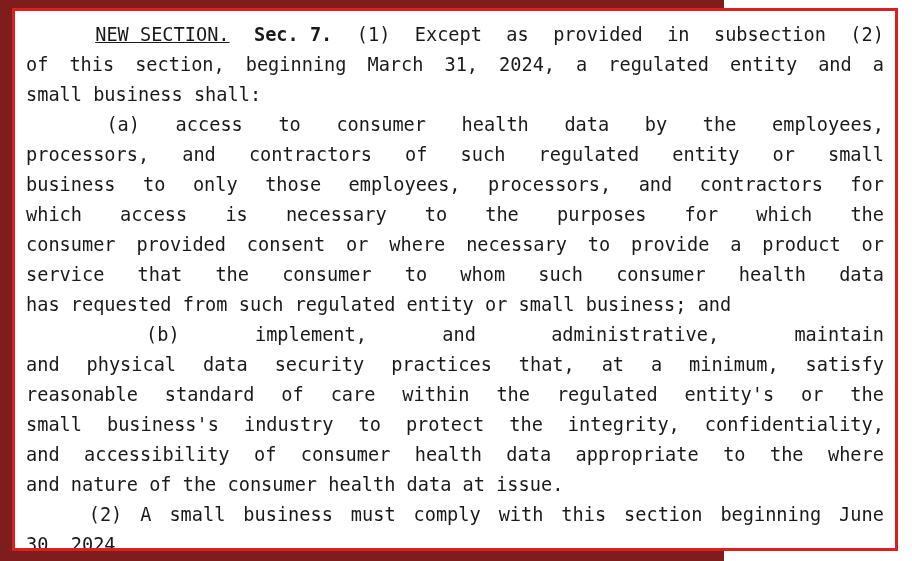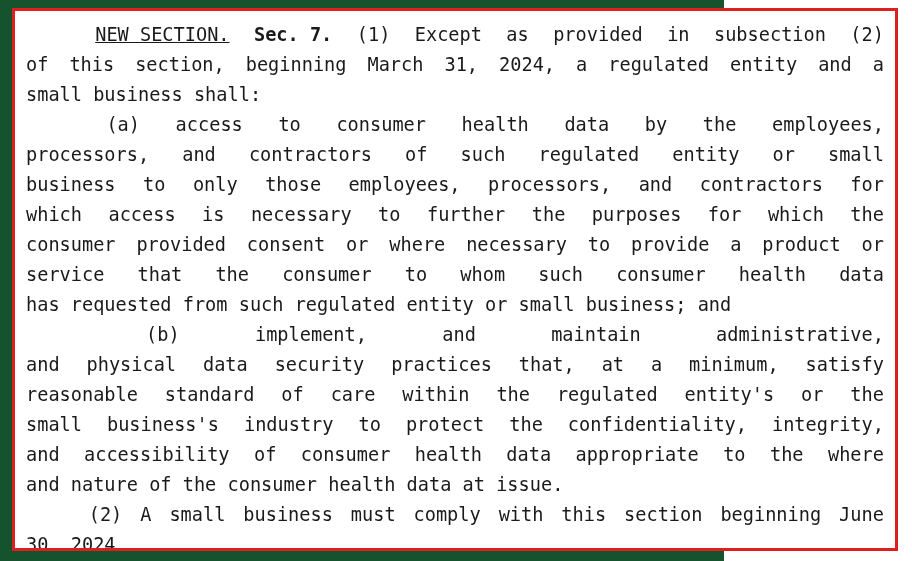--- a/index.html
+++ b/index.html
@@ -12,21 +12,21 @@
     width: 912px;
     height: 561px;
     overflow: hidden;
     font-family: "DejaVu Sans Mono", "Liberation Mono", monospace;
   }
 
   #page {
     position: relative;
     width: 724px;
     height: 561px;
-    background: #14532d;
+    background: #7f1d1d;
     box-sizing: border-box;
   }
 
   #doc-frame {
     position: absolute;
     left: 12px;
     top: 8px;
     width: 886px;
     height: 543px;
     box-sizing: border-box;
@@ -101,30 +101,30 @@
     <div id="doc-body">
         <div class="para">
           <div class="line"><span class="indent"></span><span class="w u">NEW SECTION.</span><span class="w b">Sec. 7.</span><span class="w">(1)</span><span class="w">Except</span><span class="w">as</span><span class="w">provided</span><span class="w">in</span><span class="w">subsection</span><span class="w">(2)</span></div>
           <div class="line"><span class="w">of</span><span class="w">this</span><span class="w">section,</span><span class="w">beginning</span><span class="w">March</span><span class="w">31,</span><span class="w">2024,</span><span class="w">a</span><span class="w">regulated</span><span class="w">entity</span><span class="w">and</span><span class="w">a</span></div>
           <div class="line last"><span class="w">small business shall:</span></div>
         </div>
         <div class="para">
           <div class="line"><span class="indent"></span><span class="w">(a)</span><span class="w">access</span><span class="w">to</span><span class="w">consumer</span><span class="w">health</span><span class="w">data</span><span class="w">by</span><span class="w">the</span><span class="w">employees,</span></div>
           <div class="line"><span class="w">processors,</span><span class="w">and</span><span class="w">contractors</span><span class="w">of</span><span class="w">such</span><span class="w">regulated</span><span class="w">entity</span><span class="w">or</span><span class="w">small</span></div>
           <div class="line"><span class="w">business</span><span class="w">to</span><span class="w">only</span><span class="w">those</span><span class="w">employees,</span><span class="w">processors,</span><span class="w">and</span><span class="w">contractors</span><span class="w">for</span></div>
-          <div class="line"><span class="w">which</span><span class="w">access</span><span class="w">is</span><span class="w">necessary</span><span class="w">to</span><span class="w">further</span><span class="w">the</span><span class="w">purposes</span><span class="w">for</span><span class="w">which</span><span class="w">the</span></div>
+          <div class="line"><span class="w">which</span><span class="w">access</span><span class="w">is</span><span class="w">necessary</span><span class="w">to</span><span class="w">the</span><span class="w">purposes</span><span class="w">for</span><span class="w">which</span><span class="w">the</span></div>
           <div class="line"><span class="w">consumer</span><span class="w">provided</span><span class="w">consent</span><span class="w">or</span><span class="w">where</span><span class="w">necessary</span><span class="w">to</span><span class="w">provide</span><span class="w">a</span><span class="w">product</span><span class="w">or</span></div>
           <div class="line"><span class="w">service</span><span class="w">that</span><span class="w">the</span><span class="w">consumer</span><span class="w">to</span><span class="w">whom</span><span class="w">such</span><span class="w">consumer</span><span class="w">health</span><span class="w">data</span></div>
           <div class="line last"><span class="w">has requested from such regulated entity or small business; and</span></div>
         </div>
         <div class="para">
-          <div class="line"><span class="indent"></span><span class="w">(b)</span><span class="w">implement,</span><span class="w">and</span><span class="w">maintain</span><span class="w">administrative,</span></div>
+          <div class="line"><span class="indent"></span><span class="w">(b)</span><span class="w">implement,</span><span class="w">and</span><span class="w">administrative,</span><span class="w">maintain</span></div>
           <div class="line"><span class="w">and</span><span class="w">physical</span><span class="w">data</span><span class="w">security</span><span class="w">practices</span><span class="w">that,</span><span class="w">at</span><span class="w">a</span><span class="w">minimum,</span><span class="w">satisfy</span></div>
           <div class="line"><span class="w">reasonable</span><span class="w">standard</span><span class="w">of</span><span class="w">care</span><span class="w">within</span><span class="w">the</span><span class="w">regulated</span><span class="w">entity's</span><span class="w">or</span><span class="w">the</span></div>
-          <div class="line"><span class="w">small</span><span class="w">business's</span><span class="w">industry</span><span class="w">to</span><span class="w">protect</span><span class="w">the</span><span class="w">confidentiality,</span><span class="w">integrity,</span></div>
+          <div class="line"><span class="w">small</span><span class="w">business's</span><span class="w">industry</span><span class="w">to</span><span class="w">protect</span><span class="w">the</span><span class="w">integrity,</span><span class="w">confidentiality,</span></div>
           <div class="line"><span class="w">and</span><span class="w">accessibility</span><span class="w">of</span><span class="w">consumer</span><span class="w">health</span><span class="w">data</span><span class="w">appropriate</span><span class="w">to</span><span class="w">the</span><span class="w">where</span></div>
           <div class="line last"><span class="w">and nature of the consumer health data at issue.</span></div>
         </div>
         <div class="para">
           <div class="line"><span class="indent"></span><span class="w">(2)</span><span class="w">A</span><span class="w">small</span><span class="w">business</span><span class="w">must</span><span class="w">comply</span><span class="w">with</span><span class="w">this</span><span class="w">section</span><span class="w">beginning</span><span class="w">June</span></div>
           <div class="line last"><span class="w">30, 2024.</span></div>
         </div>
       </div>
   </div>
 </div>

